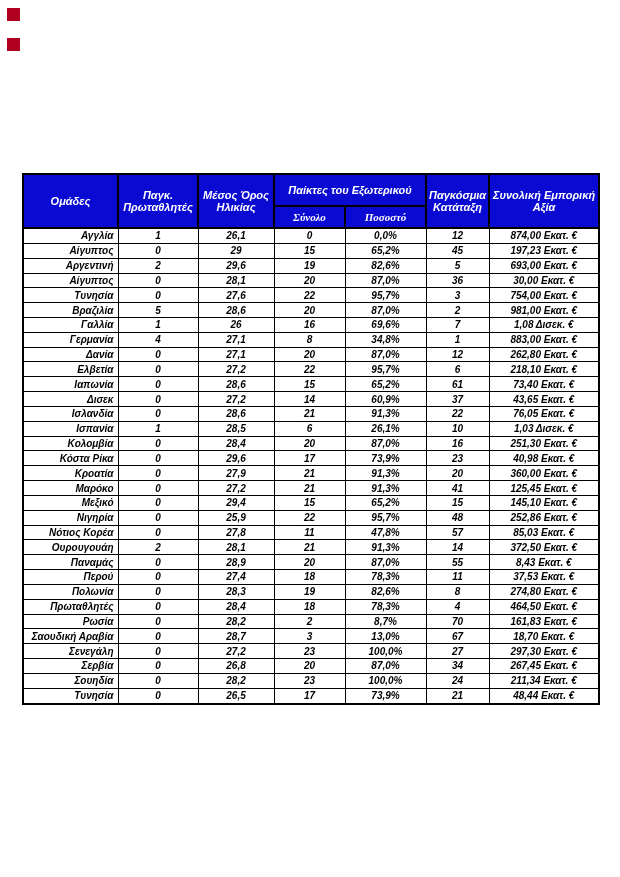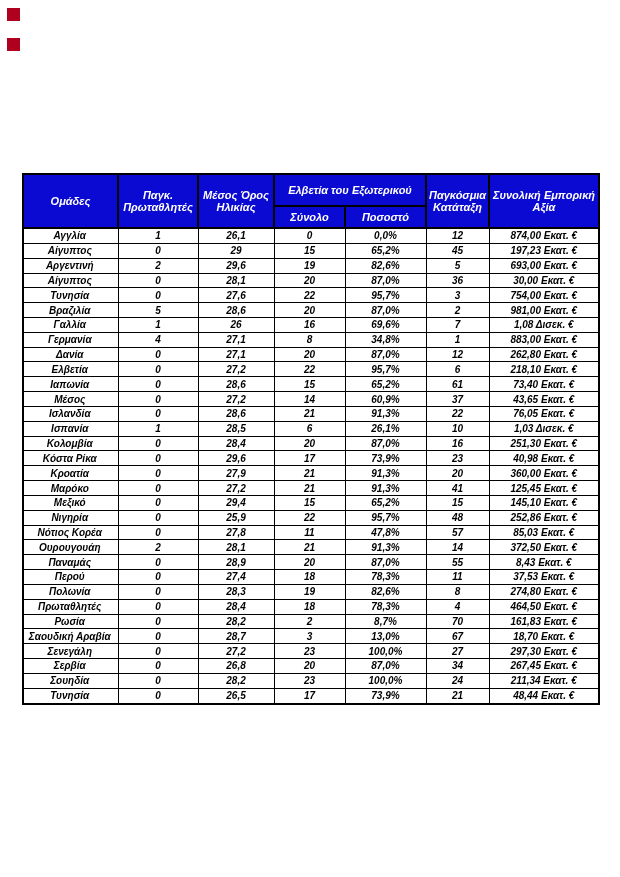--- a/index.html
+++ b/index.html
@@ -29,36 +29,36 @@
     font-style:italic;
     font-weight:bold;
     font-size:11px;
     line-height:12px;
     border:2px solid #000;
     padding:1px 2px;
     text-align:center;
     vertical-align:middle;
   }
   thead tr.h1 th{height:28px;}
-  thead tr.h2 th{height:18px;}
+  thead tr.h2 th{height:18px;font-family:Liberation Serif, serif;}
   td{
     border:1px solid #000;
     font-style:italic;
     font-weight:bold;
     font-size:10px;
     line-height:13px;
     color:#000;
     text-align:center;
     vertical-align:middle;
     padding:0 2px;
     height:13px;
     white-space:nowrap;
     overflow:hidden;
   }
-  td.team{padding-right:4px;font-style:italic;}
+  td.team{text-align:right;padding-right:4px;font-style:italic;}
 </style>
 </head>
 <body>
 
 <div id="marker-1" class="red-marker"></div>
 <div id="marker-2" class="red-marker"></div>
 
 <table class="data">
   <colgroup>
     <col style="width:95px">
@@ -67,21 +67,21 @@
     <col style="width:71px">
     <col style="width:81px">
     <col style="width:63px">
     <col style="width:110px">
   </colgroup>
   <thead>
     <tr class="h1">
       <th rowspan="2">Ομάδες</th>
       <th rowspan="2">Παγκ. Πρωταθλητές</th>
       <th rowspan="2">Μέσος Όρος Ηλικίας</th>
-      <th colspan="2">Ελβετία του Εξωτερικού</th>
+      <th colspan="2">Παίκτες του Εξωτερικού</th>
       <th rowspan="2">Παγκόσμια Κατάταξη</th>
       <th rowspan="2">Συνολική Εμπορική Αξία</th>
     </tr>
     <tr class="h2">
       <th>Σύνολο</th>
       <th>Ποσοστό</th>
     </tr>
   </thead>
   <tbody>
       <tr>
@@ -177,21 +177,21 @@
       <tr>
         <td class="team">Ιαπωνία</td>
         <td>0</td>
         <td>28,6</td>
         <td>15</td>
         <td>65,2%</td>
         <td>61</td>
         <td>73,40 Εκατ. €</td>
       </tr>
       <tr>
-        <td class="team">Μέσος</td>
+        <td class="team">Δισεκ</td>
         <td>0</td>
         <td>27,2</td>
         <td>14</td>
         <td>60,9%</td>
         <td>37</td>
         <td>43,65 Εκατ. €</td>
       </tr>
       <tr>
         <td class="team">Ισλανδία</td>
         <td>0</td>

